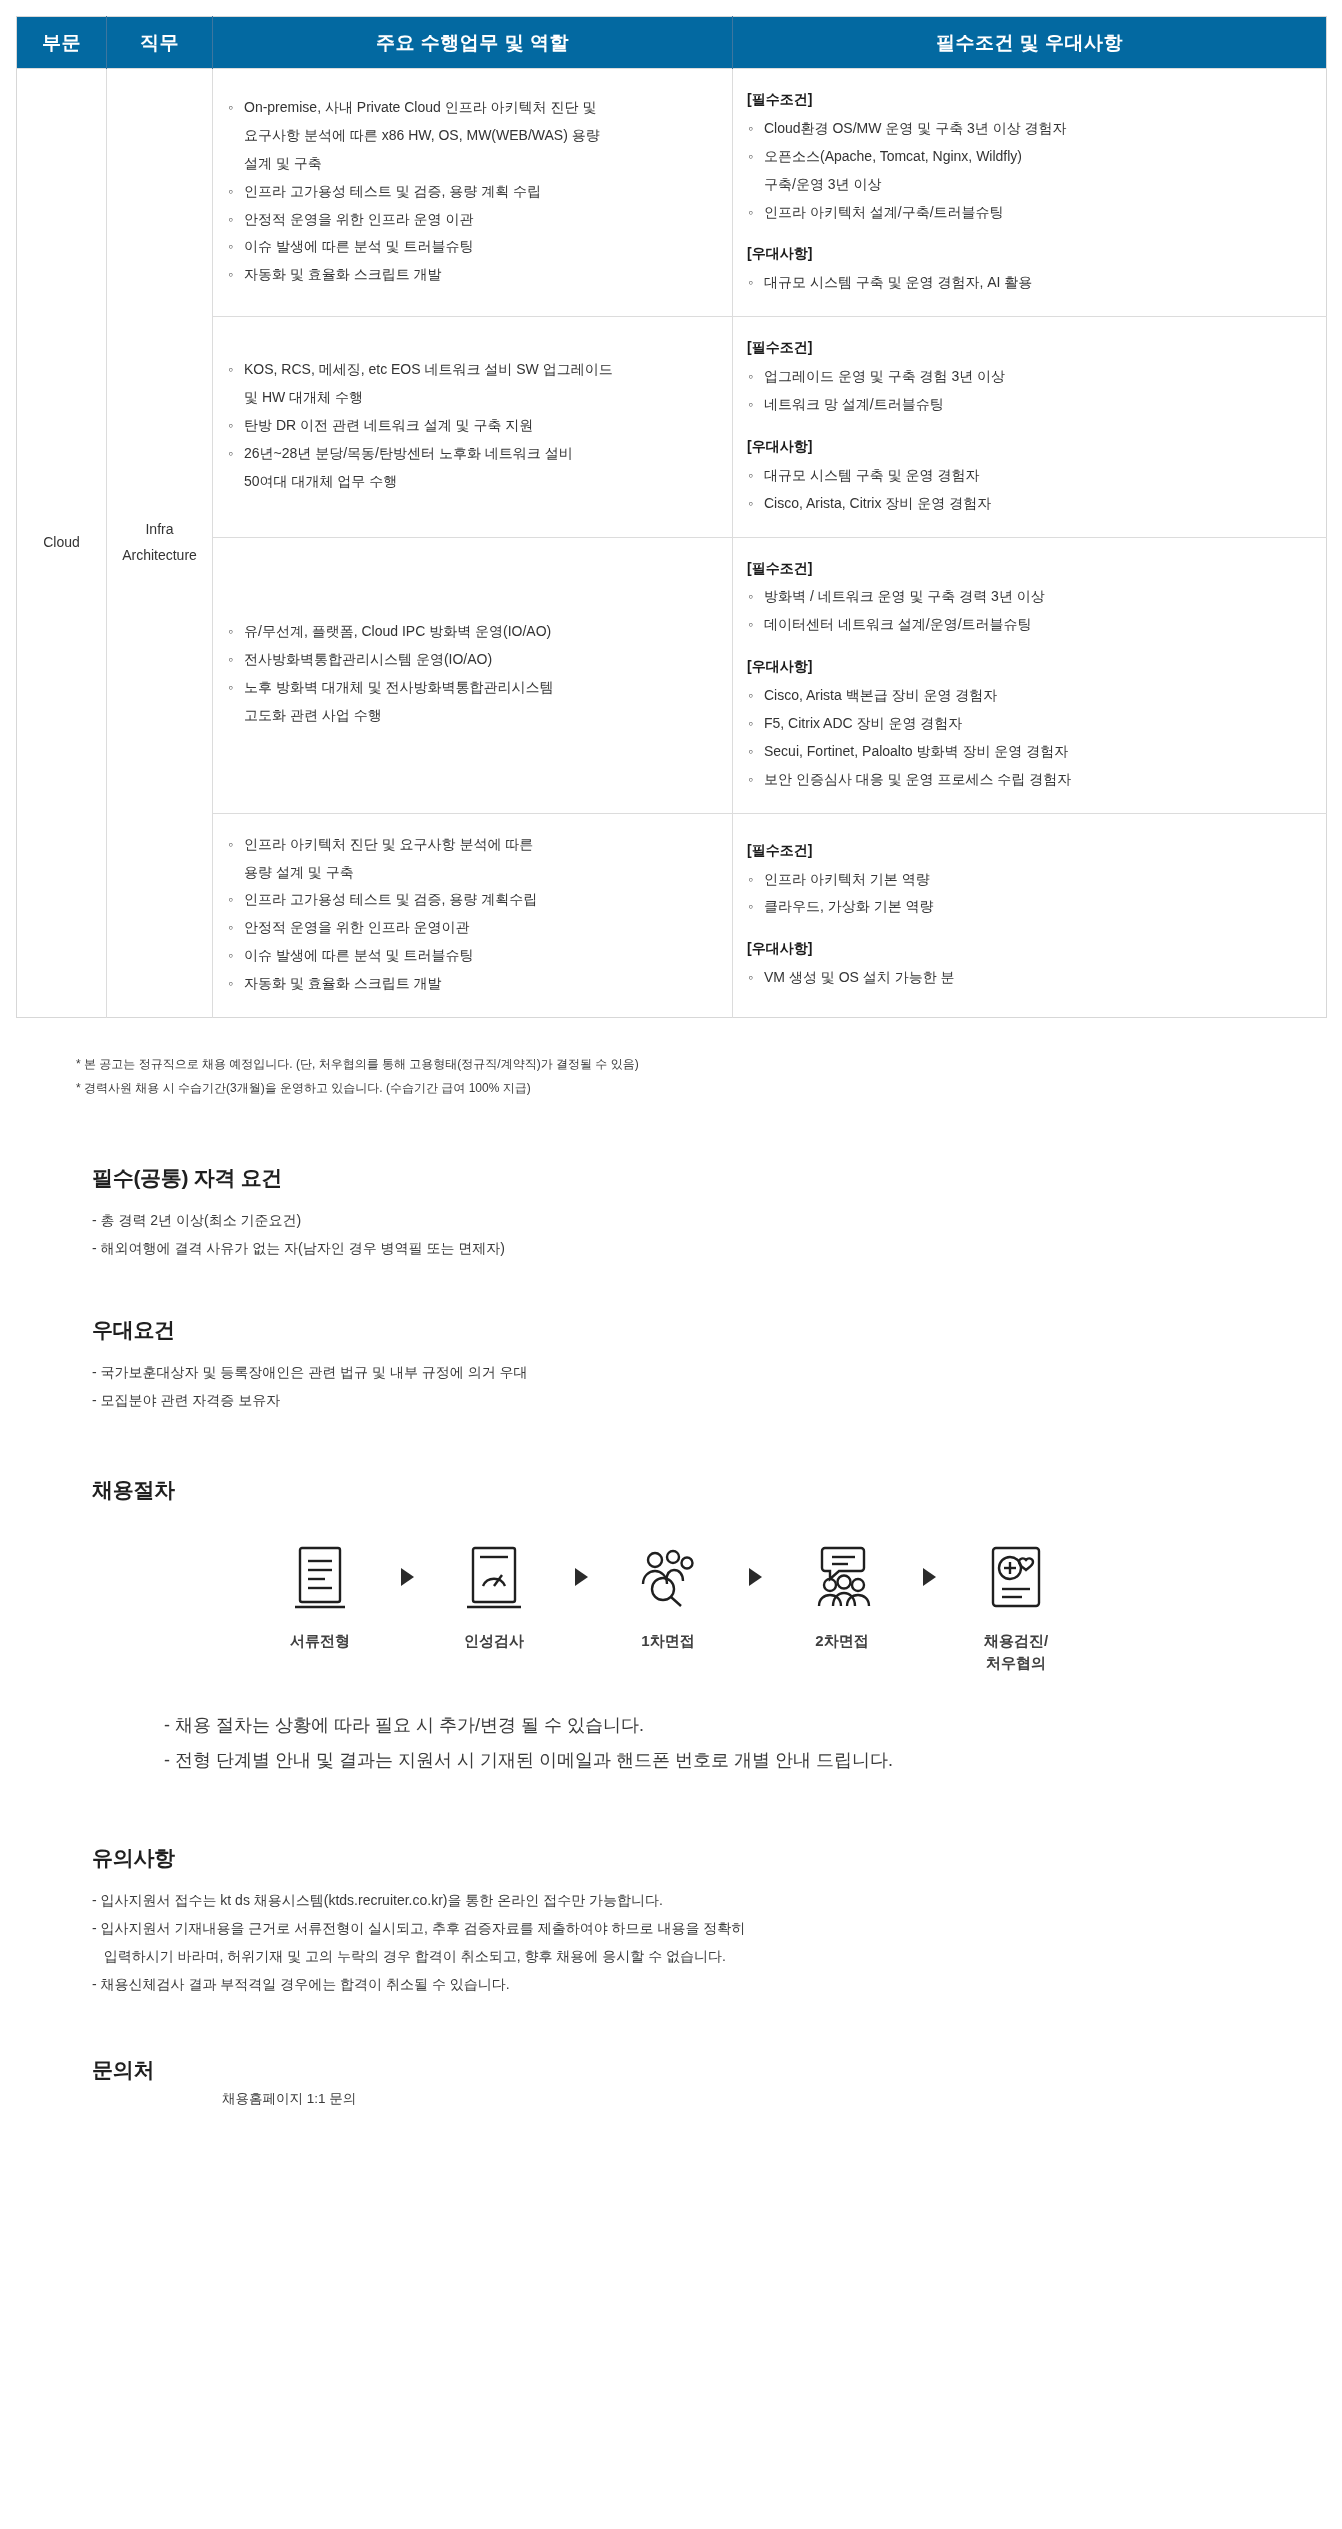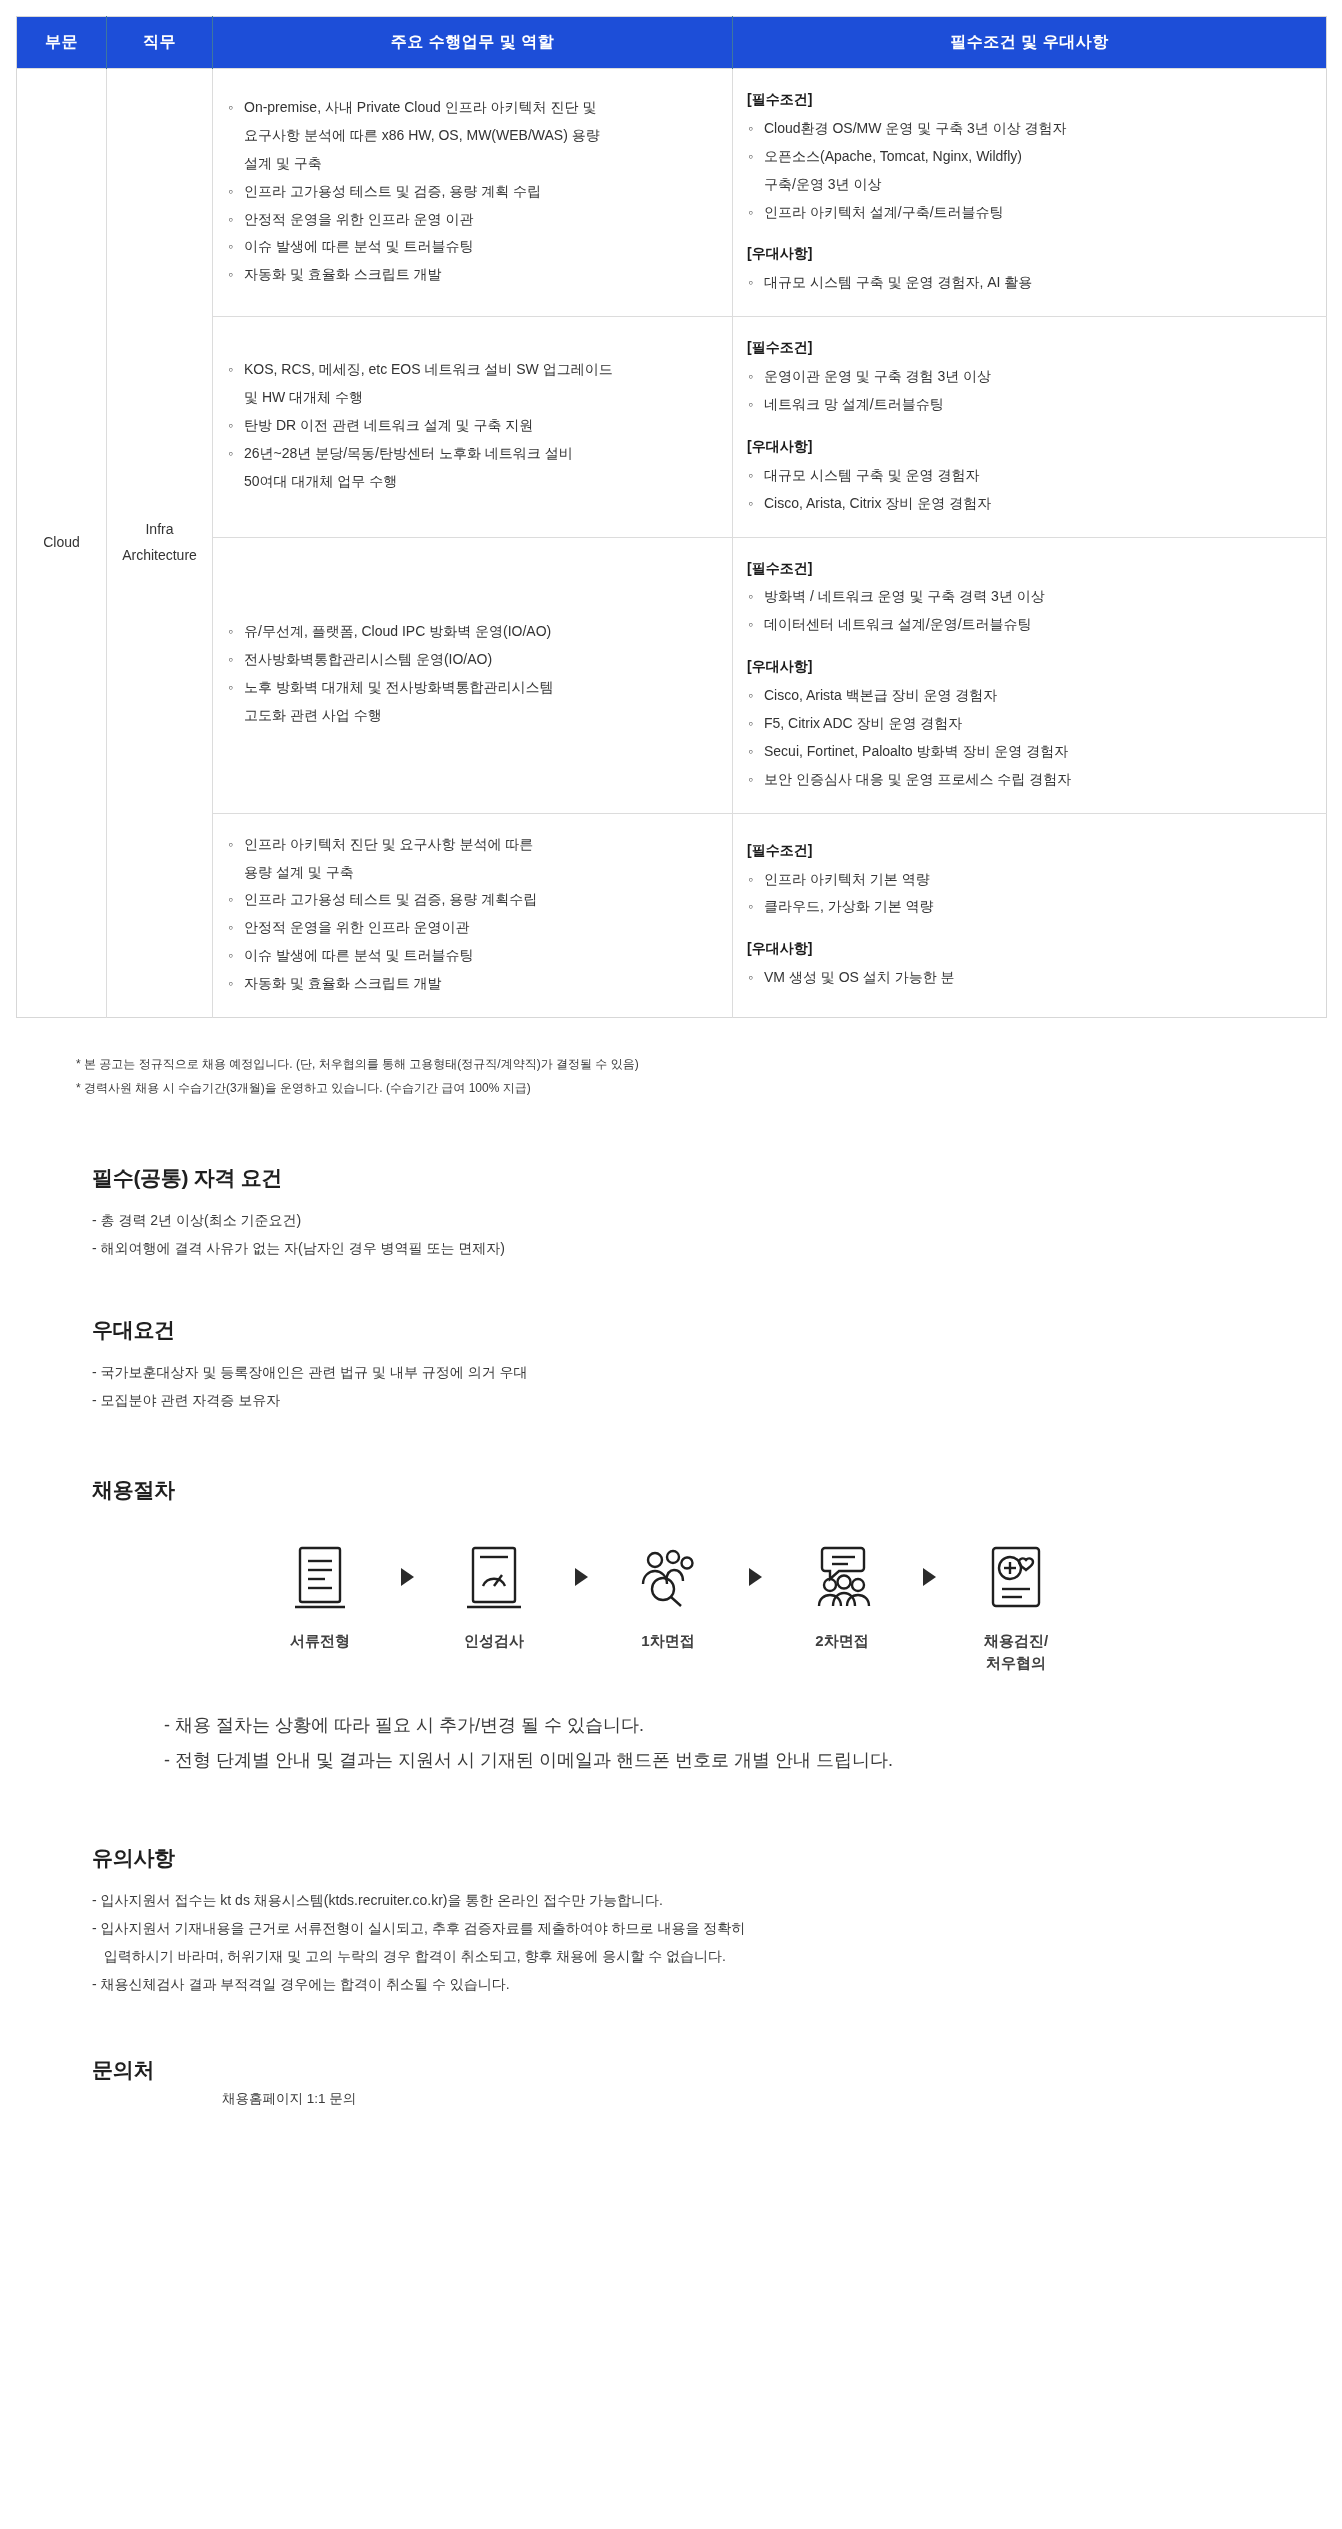--- a/index.html
+++ b/index.html
@@ -19,23 +19,23 @@
   .table-wrap {
     padding: 16px 16px 0 16px;
   }
   table.job-table {
     width: 1310px;
     border-collapse: collapse;
     table-layout: fixed;
     border: 1px solid #d7d7d7;
   }
   table.job-table thead th {
-    background: #1d4ed8;
+    background: #0369a1;
     color: #ffffff;
-    font-size: 16px;
+    font-size: 19px;
     font-weight: bold;
     height: 52px;
     border-right: 1px solid #3d769f;
     letter-spacing: 0.5px;
     margin-left: 20px;
   }
   table.job-table thead th:last-child { border-right: none; }
 
   table.job-table td {
     border-top: 1px solid #dcdcdc;
@@ -233,21 +233,21 @@
               <li>KOS, RCS, 메세징, etc EOS 네트워크 설비 SW 업그레이드</li>
               <li class="noblt">및 HW 대개체 수행</li>
               <li>탄방 DR 이전 관련 네트워크 설계 및 구축 지원</li>
               <li>26년~28년 분당/목동/탄방센터 노후화 네트워크 설비</li>
               <li class="noblt">50여대 대개체 업무 수행</li>
             </ul>
         </td>
         <td>
           <div class="req-head">[필수조건]</div>
           <ul class="bul">
-              <li>운영이관 운영 및 구축 경험 3년 이상</li>
+              <li>업그레이드 운영 및 구축 경험 3년 이상</li>
               <li>네트워크 망 설계/트러블슈팅</li>
             </ul>
           <div class="req-head second">[우대사항]</div>
           <ul class="bul">
               <li>대규모 시스템 구축 및 운영 경험자</li>
               <li>Cisco, Arista, Citrix 장비 운영 경험자</li>
             </ul>
         </td>
       </tr>
       <tr>

